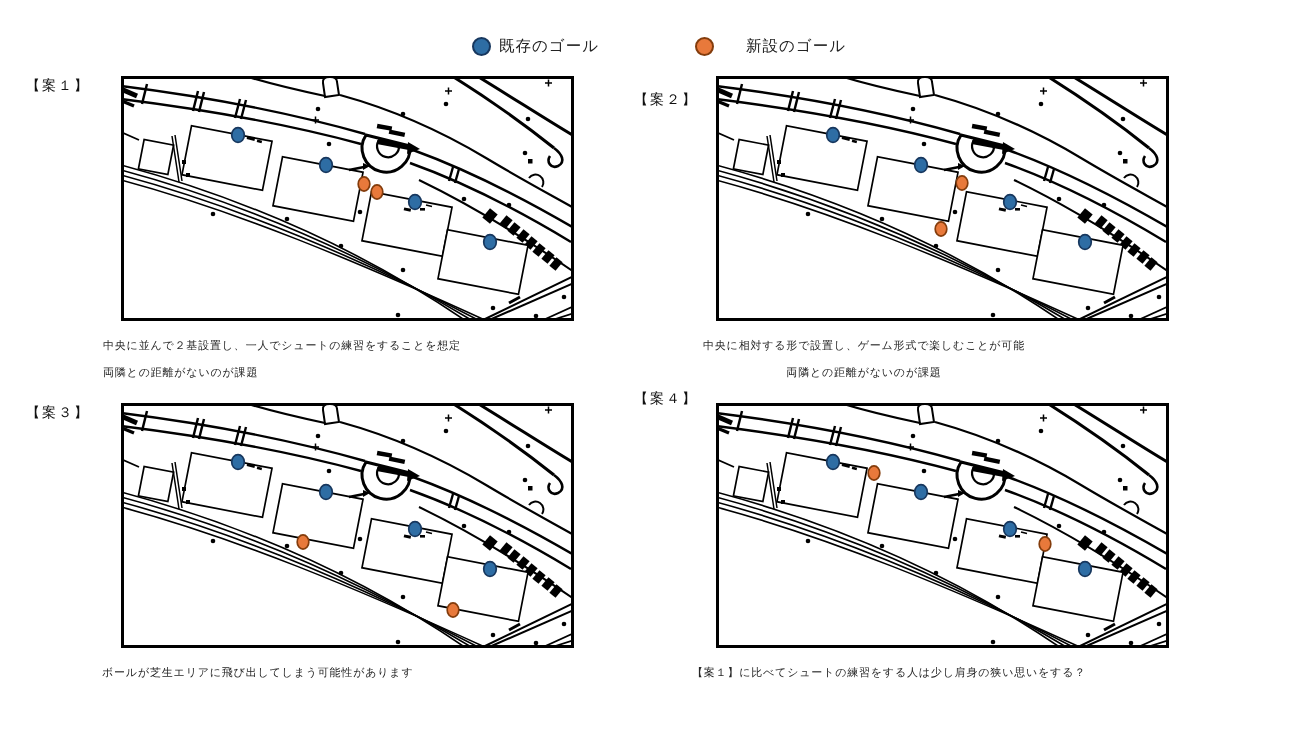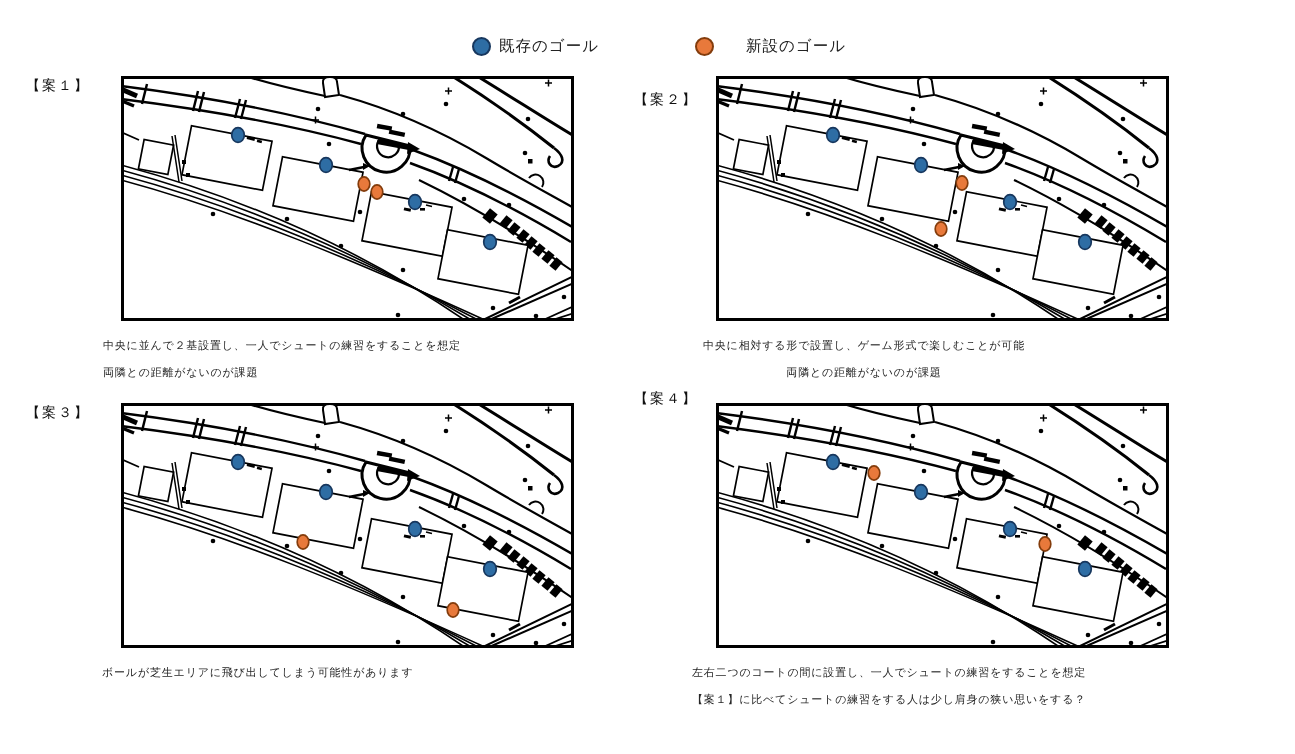--- a/index.html
+++ b/index.html
@@ -225,17 +225,16 @@
     <div>両隣との距離がないのが課題</div>
   </div>
   <div class="caption c1">
     <div>中央に相対する形で設置し、ゲーム形式で楽しむことが可能</div>
     <div>両隣との距離がないのが課題</div>
   </div>
   <div class="caption c2">
     <div>ボールが芝生エリアに飛び出してしまう可能性があります</div>
   </div>
   <div class="caption c3">
-    <div>左右二つのコートの間に設置し、一人でシュートの練習をすることを想定</div>
     <div>【案１】に比べてシュートの練習をする人は少し肩身の狭い思いをする？</div>
   </div>
 
 </div>
 
 </body></html>

